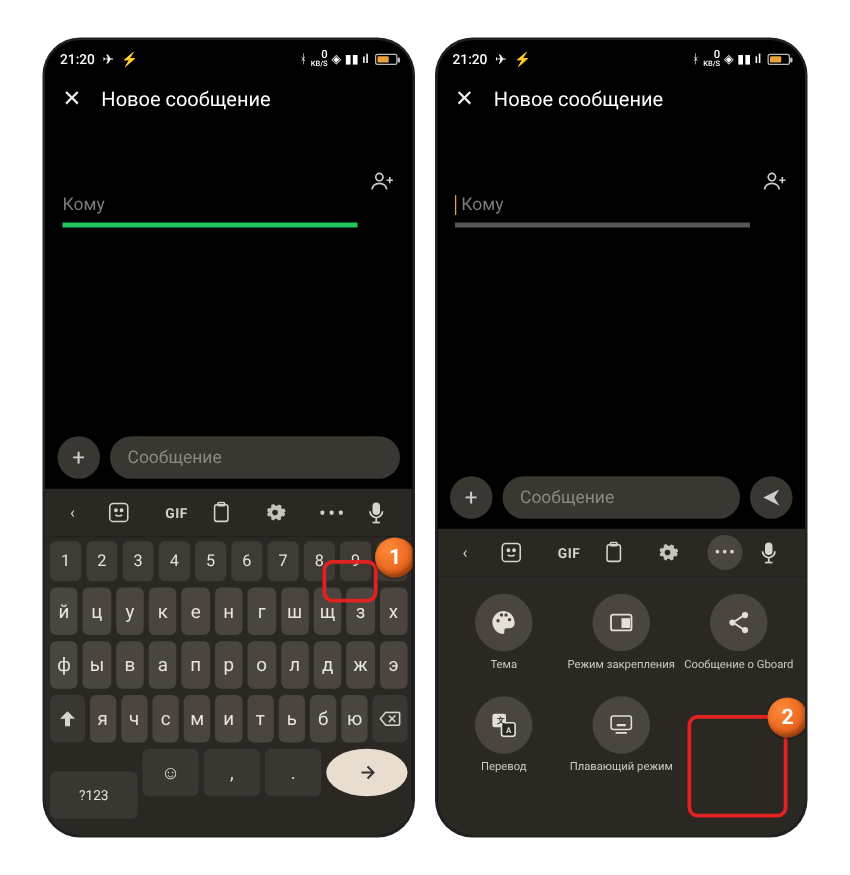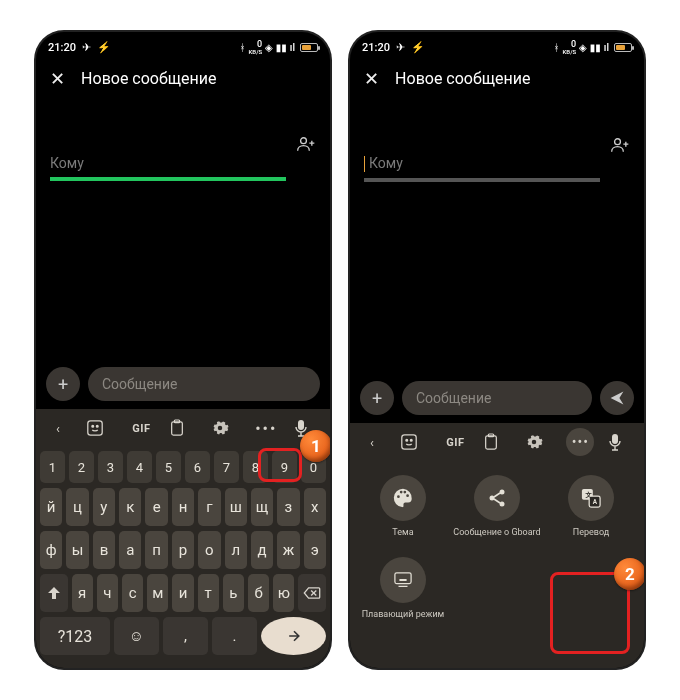--- a/index.html
+++ b/index.html
@@ -253,21 +253,21 @@
       <div class="key">ю</div>
       <div class="key bksp">
         <svg width="18" height="12" viewBox="0 0 20 14" fill="none" stroke="#d8d4cc" stroke-width="1.5">
             <path d="M6 1h12a1 1 0 011 1v10a1 1 0 01-1 1H6l-5-6z"></path>
             <line x1="9" y1="4" x2="15" y2="10"></line>
             <line x1="15" y1="4" x2="9" y2="10"></line>
           </svg>
       </div>
     </div>
     <div class="kb-row">
-      <div class="key dark" style="flex:1.4;font-size:16px;">?123</div>
+      <div class="key dark" style="flex:1.4;font-size:11px;margin-top:18px;">?123</div>
       <div class="key dark" style="flex:0.9;">☺</div>
       <div class="key dark" style="flex:0.9;">,</div>
       <div class="key dark" style="flex:0.9;">.</div>
       <div class="key enter" style="flex:1.3;border-radius:50%;">
         <svg viewBox="0 0 20 20" fill="none" stroke="#333" stroke-width="2">
             <path d="M4 10l12 0M10 4l6 6-6 6"></path>
           </svg>
       </div>
     </div>
   </div>
@@ -363,20 +363,29 @@
     <div class="panel-item">
       <div class="panel-circle">
         <svg width="22" height="22" viewBox="0 0 24 24" fill="#e4e0d6">
             <path d="M12 2a10 10 0 00-1 19.95c1 .1 1.5-.45 1.5-1v-2a2 2 0 012-2h3a4 4 0 004-4A10 10 0 0012 2zm-5 10a1.5 1.5 0 110-3 1.5 1.5 0 010 3zm3-5a1.5 1.5 0 110-3 1.5 1.5 0 010 3zm4 0a1.5 1.5 0 110-3 1.5 1.5 0 010 3zm3 4a1.5 1.5 0 110-3 1.5 1.5 0 010 3z"></path>
           </svg>
       </div>
       <div class="panel-label">Тема</div>
     </div>
     <div class="panel-item">
       <div class="panel-circle">
+        <svg width="20" height="20" viewBox="0 0 22 22" fill="none" stroke="#e4e0d6" stroke-width="1.6">
+            <rect x="2" y="4" width="18" height="14" rx="2"></rect>
+            <rect x="12" y="8" width="6" height="7" fill="#e4e0d6"></rect>
+          </svg>
+      </div>
+      <div class="panel-label">Режим закрепления</div>
+    </div>
+    <div class="panel-item">
+      <div class="panel-circle">
         <svg width="18" height="20" viewBox="0 0 18 20" fill="#e4e0d6">
             <circle cx="14" cy="4" r="2.5"></circle>
             <circle cx="4" cy="10" r="2.5"></circle>
             <circle cx="14" cy="16" r="2.5"></circle>
             <line x1="6" y1="9" x2="12" y2="5" stroke="#e4e0d6" stroke-width="1.6"></line>
             <line x1="6" y1="11" x2="12" y2="15" stroke="#e4e0d6" stroke-width="1.6"></line>
           </svg>
       </div>
       <div class="panel-label">Сообщение о Gboard</div>
     </div>

